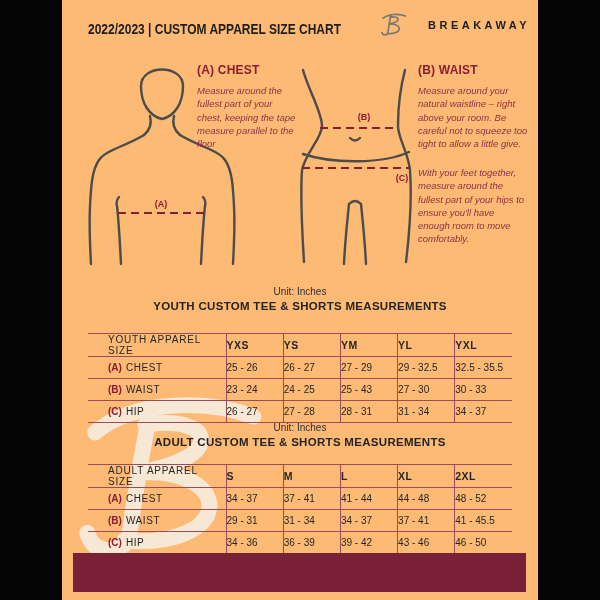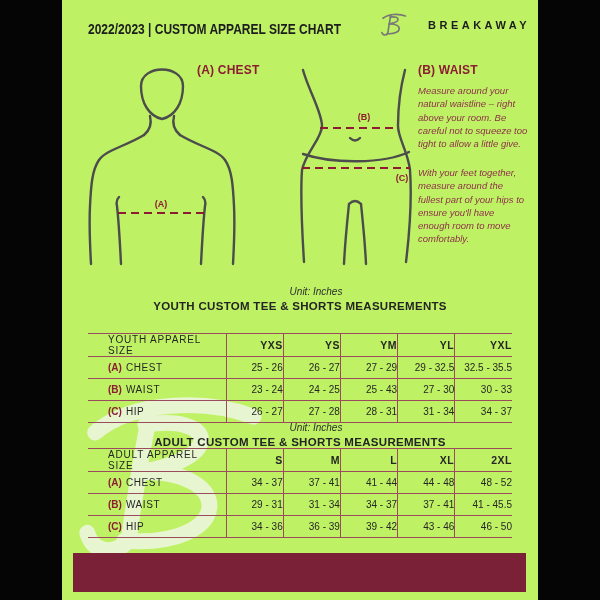--- a/index.html
+++ b/index.html
@@ -1,17 +1,17 @@
 <!DOCTYPE html>
 <html><head>
 <meta charset="utf-8">
 <style>
   * { margin:0; padding:0; box-sizing:border-box; }
   html,body { width:600px; height:600px; background:#050505; font-family:"Liberation Sans", sans-serif; }
-  .page { position:relative; width:476px; height:600px; margin:0 auto; background:#bef264; overflow:hidden; }
+  .page { position:relative; width:476px; height:600px; margin:0 auto; background:#fdba74; overflow:hidden; }
 
   
   .header-title { position:absolute; left:26px; top:20px; font-size:15px; font-weight:bold;
                   color:#1d1d1d; letter-spacing:0px; transform:scaleX(0.8); transform-origin:left top; white-space:nowrap; }
   .brand { position:absolute; left:318px; top:12px; display:flex; align-items:center; gap:21px; }
   .brand-name { font-size:11px; font-weight:bold; letter-spacing:3.5px; color:#1d1d1d; }
   .logo-glyph svg { display:block; }
   .logo-stroke { fill:none; stroke:#787878; stroke-width:2.2; stroke-linecap:round; }
 
   
@@ -30,32 +30,32 @@
   .measure { position:absolute; }
   .text-chest { left:135px; top:63px; width:100px; }
   .text-waist { left:356px; top:63px; width:110px; }
   .text-hips  { left:356px; top:166px; width:110px; }
   .measure-heading { color:#8c1d33; font-weight:bold; font-size:12px; margin-bottom:7px; letter-spacing:0.2px; }
   .measure-body { color:#8e3049; font-style:italic; font-size:9.5px; line-height:1.4; }
 
   
   .section-title { position:absolute; left:0; width:100%; text-align:center; font-weight:bold;
                    font-size:11.5px; color:#242424; letter-spacing:0.3px;margin-top:29px; }
-  .section-sub { position:absolute; left:16px; width:100%; text-align:center; font-style:italic;
+  .section-sub { position:absolute; left:0; width:100%; text-align:center; 
                  font-size:10px; color:#2e2e2e; }
   .youth-title { top:271px; } .youth-sub { top:286px; }
   .adult-title { top:407px; } .adult-sub { top:422px; }
 
   
   .size-table { position:absolute; left:26px; width:424px; border-collapse:collapse; table-layout:fixed;margin-top:28px; }
-  .youth-table { top:305px; } .adult-table { top:420px; }
+  .youth-table { top:305px; } .adult-table { top:436px; }
   .size-table col.c0 { width:138px; }
   .size-table col.cv { width:57.2px; }
   .size-table th, .size-table td { height:22px; border-top:1.5px solid #9a4b5e; border-bottom:1.5px solid #9a4b5e;
-                                   text-align:right; vertical-align:middle; color:#262626; }
+                                   text-align:left; vertical-align:middle; color:#262626; }
   .size-table th + th, .size-table td + td { border-left:1.5px solid #9a4b5e; }
   .size-table th.label-col { font-weight:normal; font-size:10px; letter-spacing:0.8px; }
   .size-table th { font-size:10.5px; font-weight:bold; letter-spacing:0.5px; }
   .size-table td { font-size:10px; }
   .label-col { text-align:left !important; padding-left:20px; }
   .prefix { color:#8c1d33; font-weight:bold; margin-right:4px; }
   .row-label { letter-spacing:0.6px; }
 
   
   .footer-bar { position:absolute; left:11px; top:553px; width:453px; height:39px; background:#7a2037; }
@@ -110,20 +110,21 @@
     <path class="outline" d="M 5 90 C 35 100 85 100 111 88"></path>
     <line class="dash" x1="4" y1="104" x2="112" y2="104"></line>
     <text class="marker" x="104" y="117">(C)</text>
     <path class="outline" d="M 51 140 Q 57 134 63 140" stroke-width="2"></path>
     <path class="outline" d="M 51 140 C 49 160 47 178 46 200"></path>
     <path class="outline" d="M 63 140 C 65 160 67 178 68 200"></path>
   </svg>
 
   <div class="measure text-chest">
     <div class="measure-heading">(A) CHEST</div>
+    <div class="measure-body">Measure around the fullest part of your chest, keeping the tape measure parallel to the floor</div>
   </div>
   <div class="measure text-waist">
     <div class="measure-heading">(B) WAIST</div>
     <div class="measure-body">Measure around your natural waistline – right above your room. Be careful not to squeeze too tight to allow a little give.</div>
   </div>
   <div class="measure text-hips">
     <div class="measure-body">With your feet together, measure around the fullest part of your hips to ensure you'll have enough room to move comfortably.</div>
   </div>
 
   <div class="section-title youth-title">YOUTH CUSTOM TEE &amp; SHORTS MEASUREMENTS</div>

